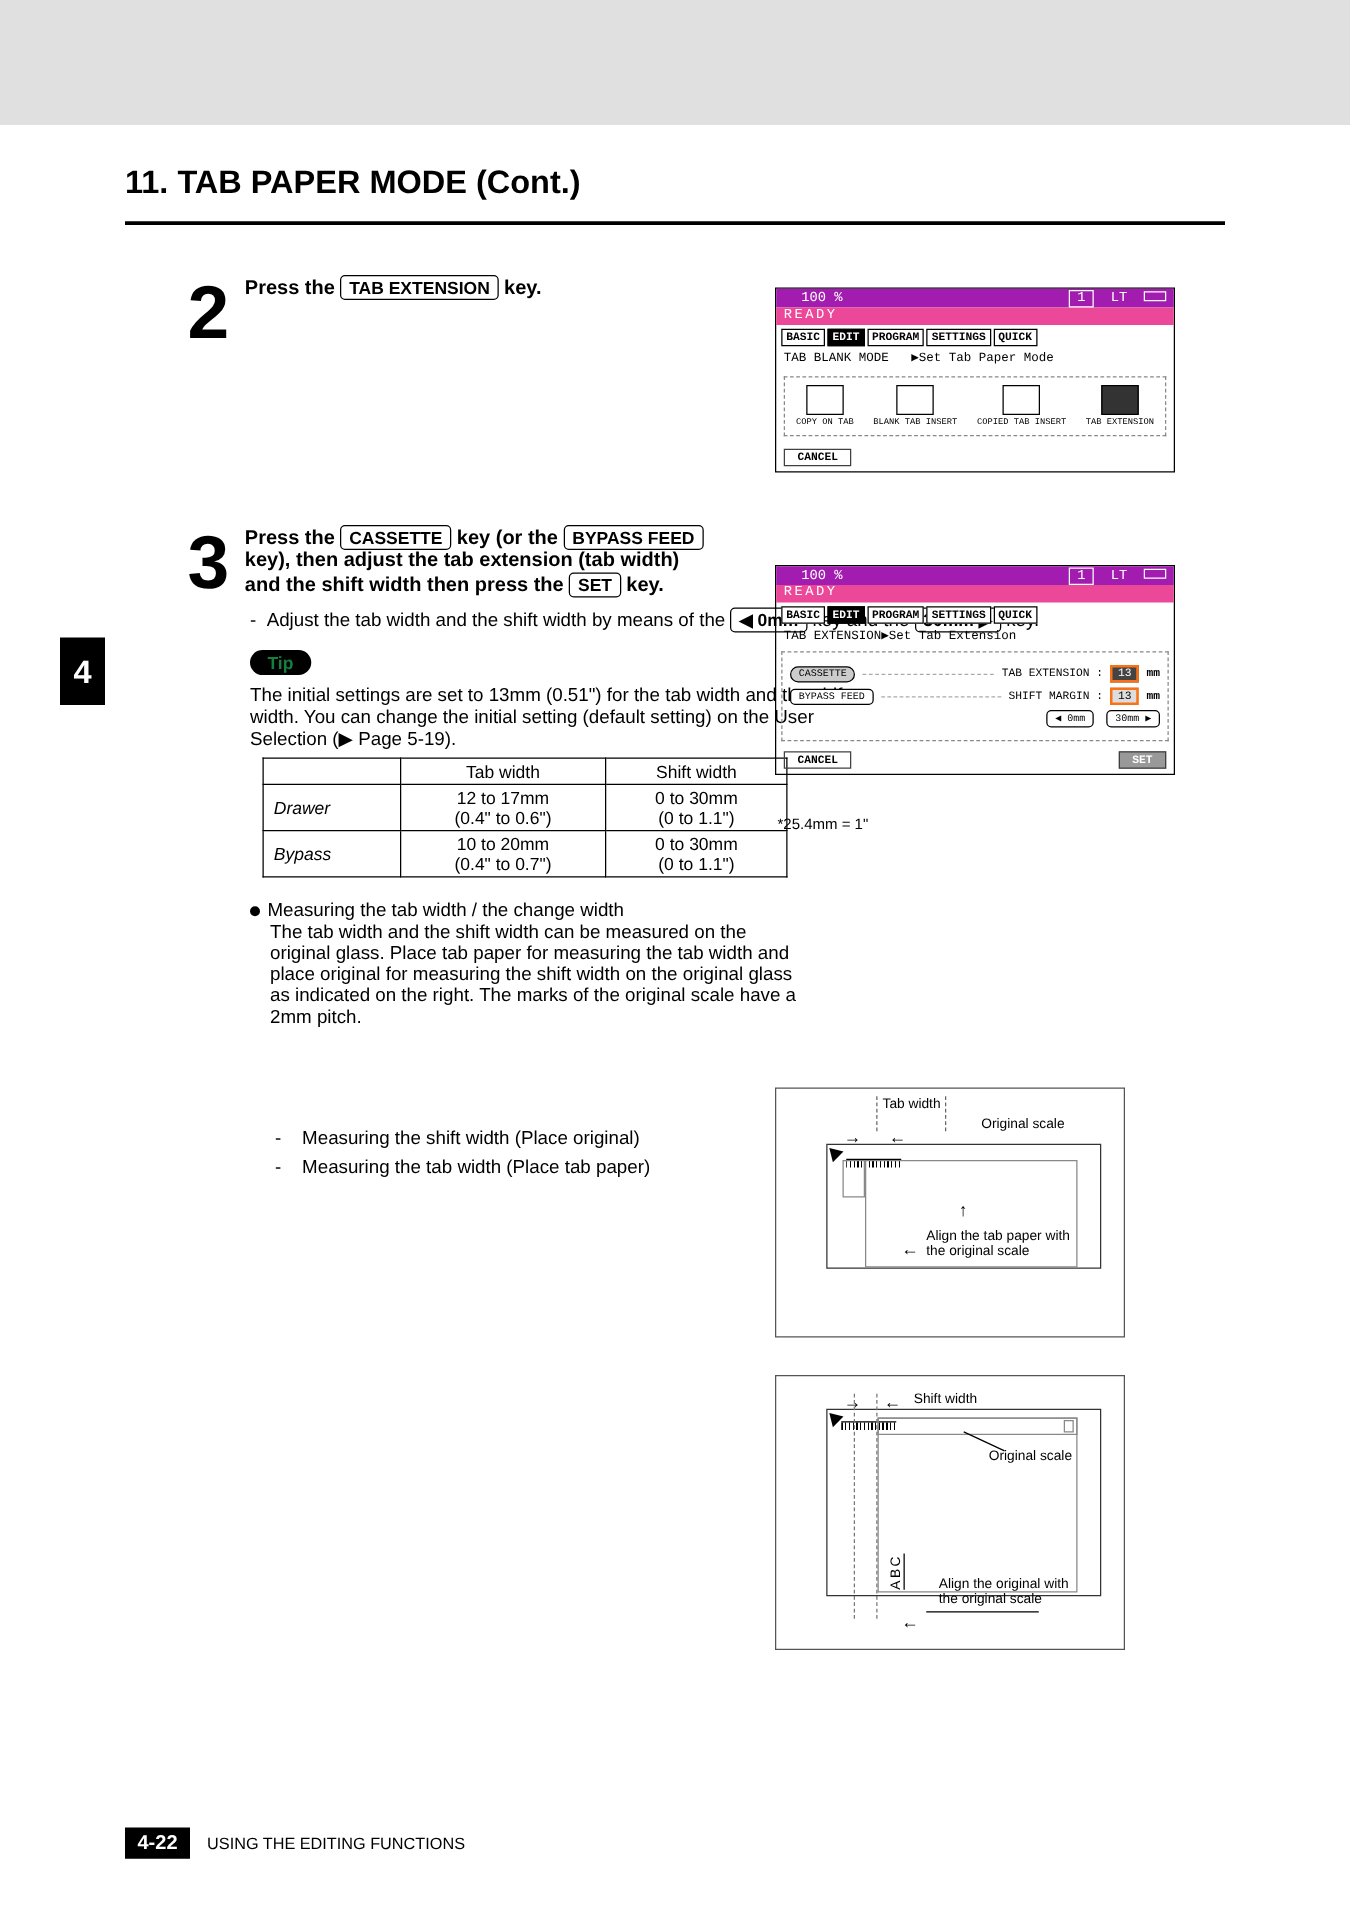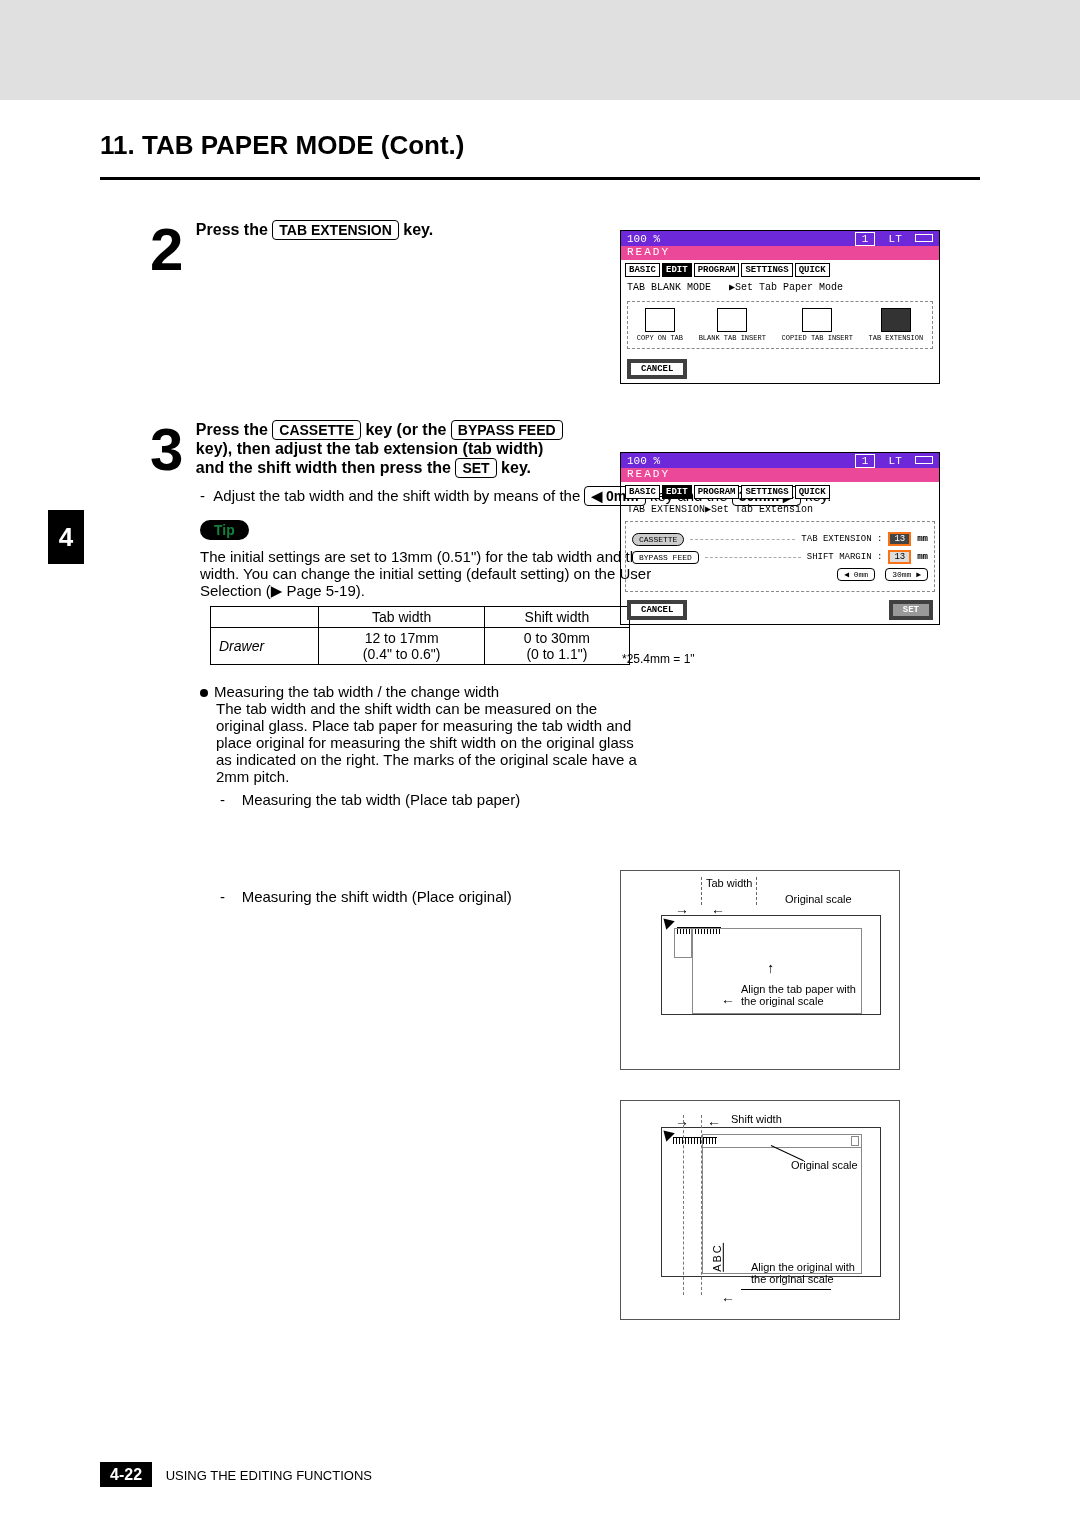--- a/index.html
+++ b/index.html
@@ -18,31 +18,31 @@
   .tip-badge { display:inline-block; background:#000; color:#15803d; border-radius: 12px; padding: 2px 14px; font-size: 14px; font-weight: bold; margin-top: 14px; }
   .tip-body { font-size: 15px; margin-top: 8px; max-width: 480px; }
   .bullet-row { font-size: 15px; margin-top: 14px; }
   .bullet-row .dot { display:inline-block; width:8px; height:8px; background:#000; border-radius:50%; vertical-align:middle; margin-right:6px; }
   table.range { border-collapse: collapse; font-size: 14px; margin-top: 6px; width: 420px; }
   table.range td, table.range th { border: 1px solid #000; padding: 2px 8px; text-align: center; font-weight: normal; }
   table.range td.left { text-align:left;font-style:italic; }
   .measure-block { font-size: 15px; max-width: 440px; margin-top:18px; }
   .indent-dash { margin-left: 20px; margin-top:6px; }
   .screen-panel { position:absolute; border:1px solid #000; font-family: 'Courier New', monospace; font-size: 11px; }
-  .sp-header { background:#6d28d9; color:#fff; display:flex; justify-content:space-between; padding:2px 6px 1px 6px; }
+  .sp-header { background:#a21caf; color:#fff; display:flex; justify-content:space-between; padding:2px 6px 1px 20px; }
   .sp-ready { background:#ec4899; color:#fff; font-size:11px; padding:0 6px 2px 6px; letter-spacing: 2px;}
   .sp-tabs { display:flex; gap:2px; padding:3px 4px 2px 4px; }
   .sp-tab { border:1px solid #000; font-size:9px; padding:1px 3px; background:#fff; font-weight:bold; }
   .sp-tab.active { background:#000; color:#fff; }
   .sp-crumb { font-size:10px; padding:2px 6px; }
   .sp-body { padding:6px; position:relative; }
   .mode-icons { display:flex; gap:6px; justify-content:space-around; border:1px dashed #888; padding:6px 4px; }
   .mode-icon { display:flex; flex-direction:column; align-items:center; font-size:7px; text-align:center; gap:2px; }
   .icon-box { width:30px; height:24px; border:1px solid #000; position:relative; }
-  .cancel-btn, .set-btn { display:inline-block; border:4px solid #404040; font-size:9px; font-weight:bold; padding:1px 10px; margin:4px 6px; }
+  .cancel-btn, .set-btn { display:inline-block; border:1px solid #404040; font-size:9px; font-weight:bold; padding:1px 10px; margin:4px 6px; }
   .set-btn { background:#999; color:#fff; }
   .panel2-row { display:flex; align-items:center; gap:6px; margin:4px 0; }
   .pill { border:1px solid #000; background:#ccc; border-radius:8px; font-size:8px; padding:1px 6px; }
   .pill.white{ background:#fff; border-radius:4px;}
   .val-box { border:2px solid #f97316; background:#ddd; font-size:9px; padding:0 4px; display:inline-block;}
   .label9 { font-size:9px; }
   .footnote { position:absolute; font-size:12px; }
   .diagram { position:absolute; width:280px; height:200px; border:1px solid #555; }
   .diagram .platen { border:1px solid #333; width:220px; height:60px; position:absolute; }
   .diagram .label { font-size:11px; position:absolute; }
@@ -91,28 +91,33 @@
           <tr>
             <th></th>
             <th>Tab width</th>
             <th>Shift width</th>
           </tr>
       <tr>
             <td class="left">Drawer</td>
             <td>12 to 17mm<br>(0.4" to 0.6")</td>
             <td>0 to 30mm<br>(0 to 1.1")</td>
           </tr>
+      <tr>
+            <td class="left">Bypass</td>
+            <td>10 to 20mm<br>(0.4" to 0.7")</td>
+            <td>0 to 30mm<br>(0 to 1.1")</td>
+          </tr>
     </tbody>
       </table>
 
     <div class="bullet-row measure-block" style="margin-left:50px;">
       <span class="dot"></span><span>Measuring the tab width / the change width</span>
       <div style="margin-left:16px;">The tab width and the shift width can be measured on the original glass. Place tab paper for measuring the tab width and place original for measuring the shift width on the original glass as indicated on the right. The marks of the original scale have a 2mm pitch.</div>
+      <div class="indent-dash" style="margin-top:80px;">-&nbsp;&nbsp;&nbsp;&nbsp;<span>Measuring the shift width (Place original)</span></div>
       <div class="indent-dash">-&nbsp;&nbsp;&nbsp;&nbsp;<span>Measuring the tab width (Place tab paper)</span></div>
-      <div class="indent-dash" style="margin-top:80px;">-&nbsp;&nbsp;&nbsp;&nbsp;<span>Measuring the shift width (Place original)</span></div>
     </div>
   </div>
 </div>
 
 <div class="screen-panel" style="top:230px; left:620px; width:320px;">
   <div class="sp-header">
     <span>100  %</span>
     <span><span style="border:1px solid #fff;padding:0 6px;">1</span>&nbsp;&nbsp;<span>LT</span>&nbsp;&nbsp;<span style="border:1px solid #fff; display:inline-block; width:18px; height:8px;"></span></span>
   </div>
   <div class="sp-ready">READY</div>

